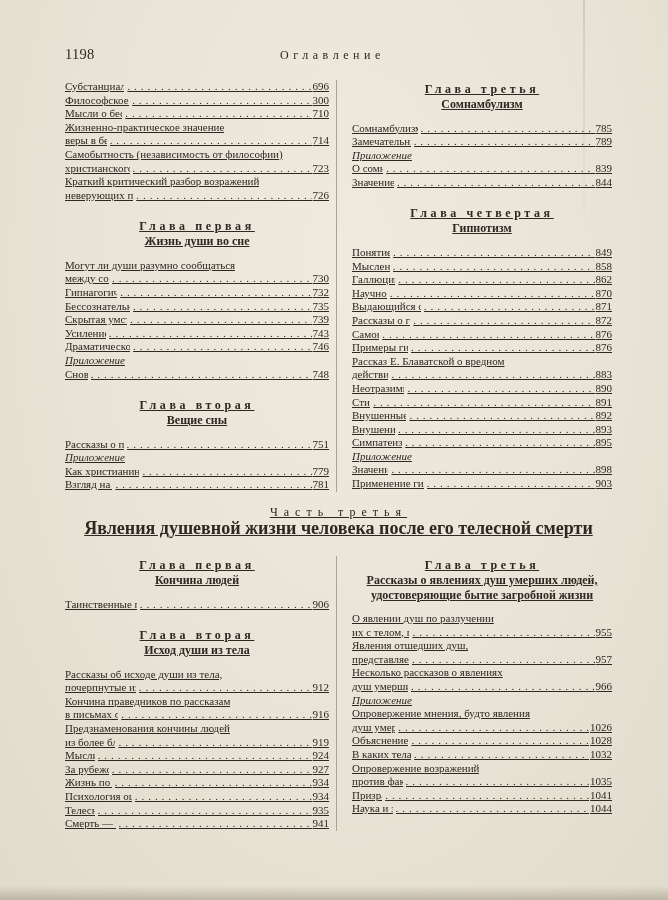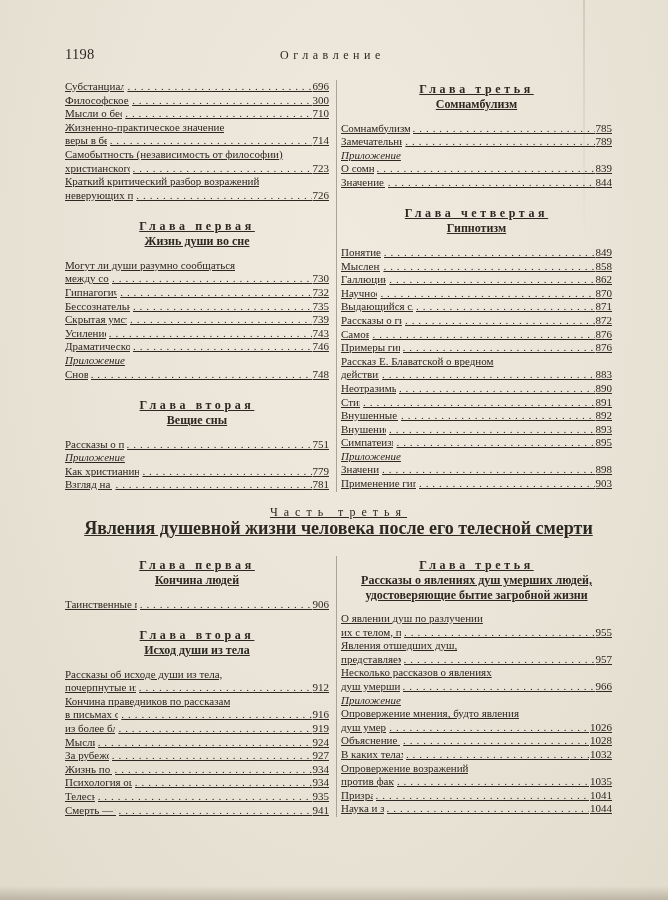--- a/index.html
+++ b/index.html
@@ -12,21 +12,21 @@
   .content { position:absolute; left:65px; top:46px; width:547px;text-decoration:underline; }
 
   .page-header { position:relative; height:20px; margin-bottom:14px; }
   .page-num { position:absolute; left:0; top:0; font-size:14.5px; letter-spacing:0.02em; }
   .running-title { position:absolute; left:0; right:12px; top:2px; text-align:center;
     font-size:12px; letter-spacing:0.38em; }
 
   .columns { display:flex; align-items:stretch; }
   .col { box-sizing:border-box; }
   .col-left  { width:271px; padding-right:7px; }
-  .col-right { width:276px; padding-left:4px; border-left:1px solid #aaa294; }
+  .col-right { width:276px; padding-left:15px; border-left:1px solid #aaa294; }
 
   .entry-line { display:flex; align-items:baseline; font-size:11px; line-height:13.6px; }
   .entry-text { white-space:nowrap; overflow:hidden; }
   .entry-line.italic .entry-text { font-style:italic; }
   .dot-leader { flex:1 1 auto; overflow:hidden; white-space:nowrap;
     letter-spacing:0.36em; margin:0 1px 0 3px; min-width:6px; }
   .dot-leader::after { content:"..................................................................................."; }
   .entry-page { white-space:nowrap; }
 
   .chapter { text-align:center; margin:17px 0 10px; }
@@ -325,20 +325,23 @@
               </div>
               <div class="entry-line">
                 <span class="entry-text">Кончина праведников по рассказам</span>
               </div>
               <div class="entry-line">
                 <span class="entry-text">в письмах очевидных свидетелей</span>
                 <span class="dot-leader"></span>
                 <span class="entry-page">916</span>
               </div>
               <div class="entry-line">
+                <span class="entry-text">Предзнаменования кончины людей</span>
+              </div>
+              <div class="entry-line">
                 <span class="entry-text">из более близкого нам времени</span>
                 <span class="dot-leader"></span>
                 <span class="entry-page">919</span>
               </div>
               <div class="entry-line">
                 <span class="entry-text">Мысли о смерти</span>
                 <span class="dot-leader"></span>
                 <span class="entry-page">924</span>
               </div>
               <div class="entry-line">

